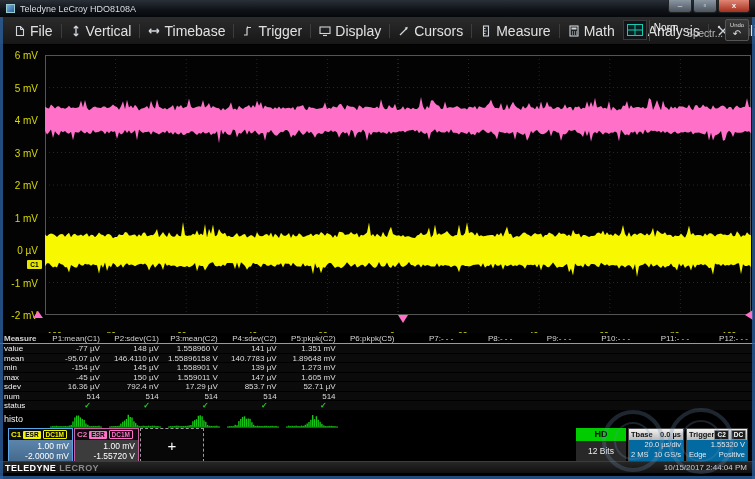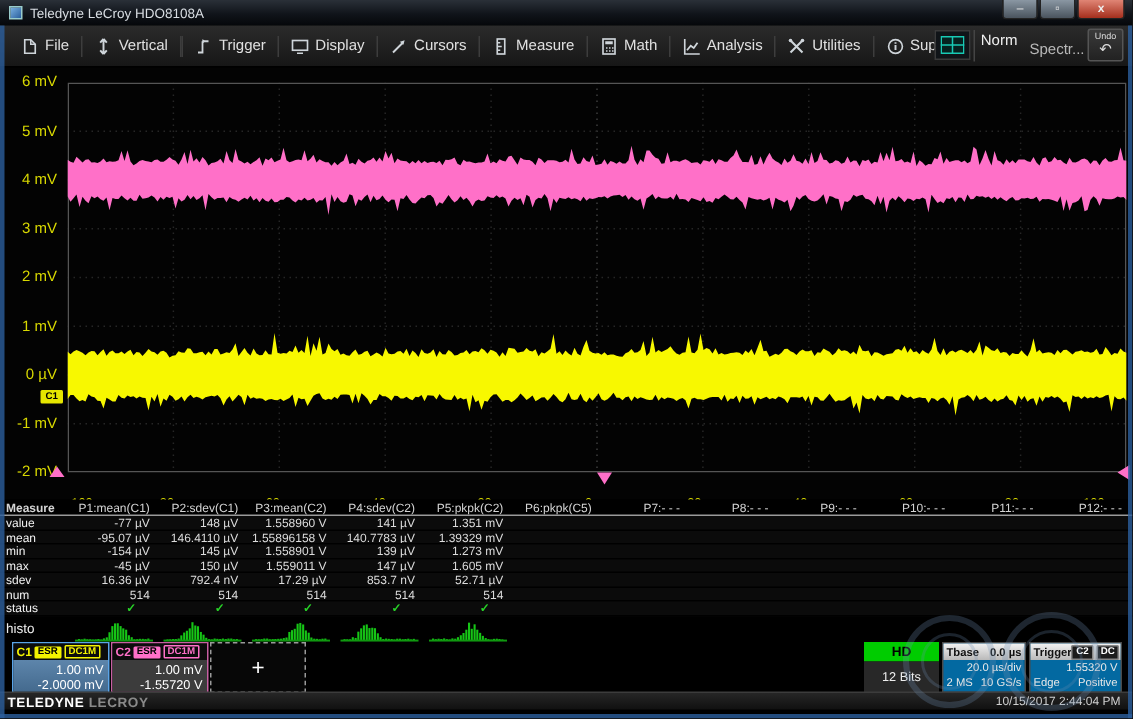--- a/index.html
+++ b/index.html
@@ -20,21 +20,21 @@
   .title-text { color:#d8dde2; font-size:9px; }
   .win-buttons { position:absolute; right:5px; top:0; display:flex; gap:1px; }
   .win-btn { width:24px; height:13px; font-size:8px; line-height:12px; text-align:center; color:#eee;
     background:linear-gradient(180deg,#8a97a3,#4a545e); border:1px solid #222; border-top:none; border-radius:0 0 3px 3px; }
   .win-btn.close { width:32px; background:linear-gradient(180deg,#e08575,#a52f1d); font-weight:bold; }
 
   
   .menubar { position:absolute; left:0; top:17px; width:755px; height:28px;
     background:linear-gradient(180deg,#2b2b2b,#171717); border-bottom:1px solid #000; display:flex; align-items:center; }
   .menu-items { display:flex; align-items:center; height:100%; padding-left:6px; }
-  .menu-item { display:flex; align-items:center; gap:4px; padding:0 8px; height:100%; color:#e0e0e0; font-size:10px; cursor:default; }
+  .menu-item { display:flex; align-items:center; gap:4px; padding:0 8px; height:100%; color:#e0e0e0; font-size:14px; cursor:default; }
   .menu-sep { width:1px; height:14px; background:#3d3d3d; }
   .mi-icon { width:12px; height:12px; display:inline-block; }
   .mi-icon svg { width:12px; height:12px; display:block; }
   .menu-right { position:absolute; right:6px; top:19px; display:flex; align-items:center; gap:2px; }
   .grid-btn { width:24px; height:20px; background:#101418; border:1px solid #3a3a3a; display:flex; align-items:center; justify-content:center; }
   .grid-btn svg { width:16px; height:12px; }
   .norm-label { color:#f0f0f0; font-size:10px; border-left:1px solid #444; padding:2px 6px 8px 4px; }
   .spectr-label { color:#b8b8b8; font-size:10px; padding-top:6px; }
   .undo-btn { width:24px; height:22px; background:linear-gradient(180deg,#3a3a3a,#222); border:1px solid #555; border-radius:2px;
     color:#ddd; font-size:6px; text-align:center; line-height:7px; padding-top:2px; }
@@ -151,20 +151,28 @@
         <div class="menu-sep"></div>
         <div class="menu-item">
           <span class="mi-icon">
             <svg viewBox="0 0 12 12">
               <path d="M6 1v10M6 1L3.8 3.4M6 1l2.2 2.4M6 11L3.8 8.6M6 11l2.2-2.4" stroke="#cfd5da" stroke-width="1.3" fill="none"></path>
             </svg>
           </span>
           <span>Vertical</span>
         </div>
         <div class="menu-sep"></div>
+        <div class="menu-item">
+          <span class="mi-icon">
+            <svg viewBox="0 0 12 12">
+              <path d="M1 6h10M1 6l2.4-2.2M1 6l2.4 2.2M11 6L8.6 3.8M11 6L8.6 8.2" stroke="#cfd5da" stroke-width="1.3" fill="none"></path>
+            </svg>
+          </span>
+          <span>Timebase</span>
+        </div>
         <div class="menu-sep"></div>
         <div class="menu-item">
           <span class="mi-icon">
             <svg viewBox="0 0 12 12">
               <path d="M2 10h3V2.5M5 2.5h4" stroke="#cfd5da" stroke-width="1.2" fill="none"></path>
               <path d="M5 1l1.8 1.5L5 4z" fill="#cfd5da"></path>
             </svg>
           </span>
           <span>Trigger</span>
         </div>
@@ -342,21 +350,21 @@
         <div class="mt-cell"></div>
         <div class="mt-cell"></div>
         <div class="mt-cell"></div>
       </div>
       <div class="mt-row">
         <div class="mt-cell label">mean</div>
         <div class="mt-cell">-95.07 µV</div>
         <div class="mt-cell">146.4110 µV</div>
         <div class="mt-cell">1.55896158 V</div>
         <div class="mt-cell">140.7783 µV</div>
-        <div class="mt-cell">1.39329 mV</div>
+        <div class="mt-cell">1.89648 mV</div>
         <div class="mt-cell"></div>
         <div class="mt-cell"></div>
         <div class="mt-cell"></div>
         <div class="mt-cell"></div>
         <div class="mt-cell"></div>
         <div class="mt-cell"></div>
         <div class="mt-cell"></div>
       </div>
       <div class="mt-row">
         <div class="mt-cell label">min</div>

